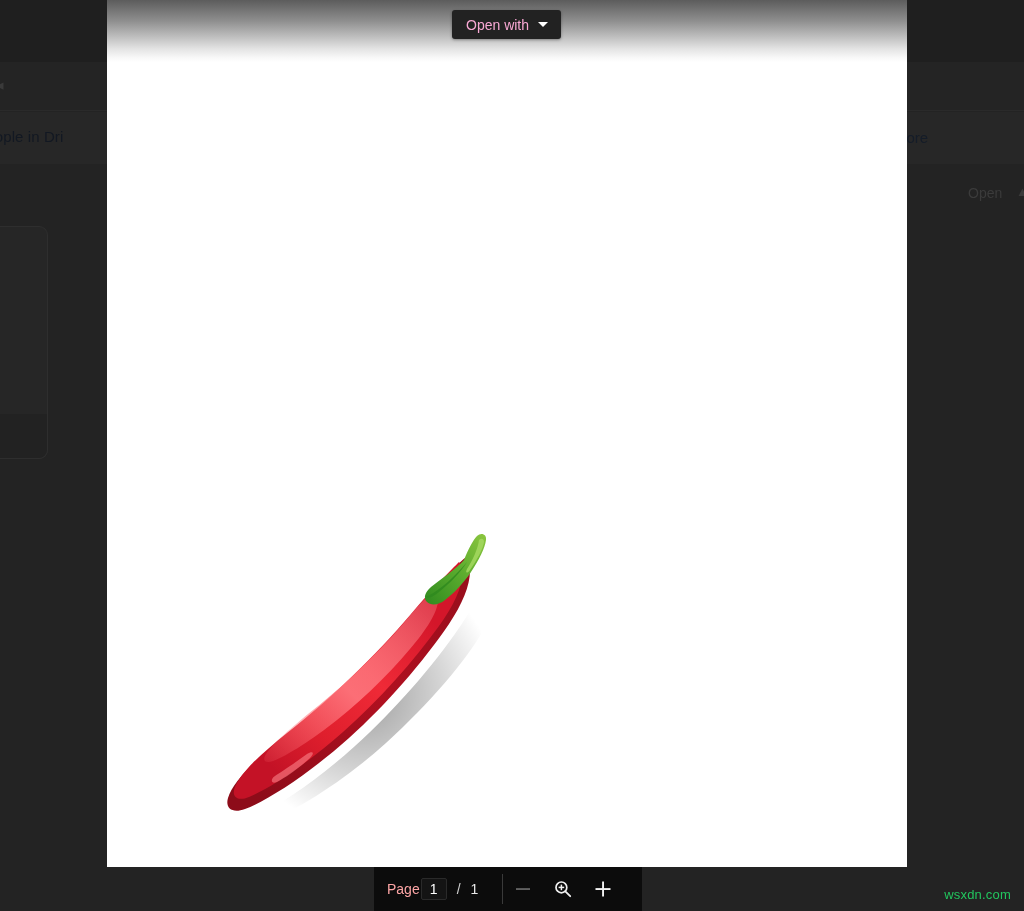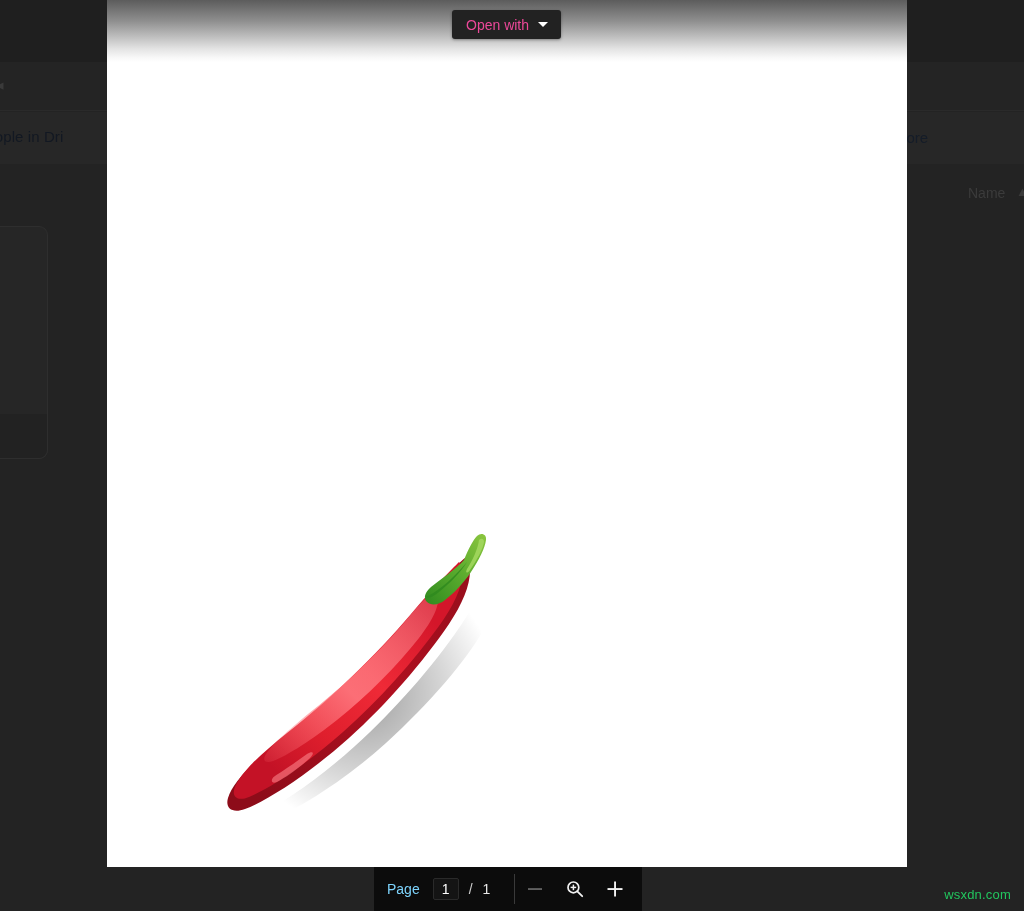--- a/index.html
+++ b/index.html
@@ -117,21 +117,21 @@
   #open-with-button {
     position: absolute;
     left: 452px; top: 10px;
     height: 29px;
     padding: 0 13px 0 14px;
     display: flex;
     align-items: center;
     gap: 9px;
     background: #222222;
     border-radius: 3px;
-    color: #ec4899;
+    color: #f9a8d4;
     font-size: 14px;
     cursor: pointer;
     box-shadow: 0 1px 3px rgba(0,0,0,.35);
     user-select: none;
   }
   #open-with-button .caret {
     width: 0; height: 0;
     border-left: 5px solid transparent;
     border-right: 5px solid transparent;
     border-top: 5px solid #ffffff;
@@ -158,22 +158,22 @@
   }
   .page-group {
     display: flex;
     align-items: center;
     height: 44px;
     padding-left: 13px;
     gap: 0;
   }
   .page-label {
     font-size: 14px;
-    color: #7dd3fc;
-    margin-right: 13px;
+    color: #fca5a5;
+    margin-right: 1px;
   }
   #page-number-input {
     width: 24px;
     text-align: center;
     font-size: 14px;
     color: #ffffff;
     background: #141414;
     border: 1px solid #2a2a2a;
     border-radius: 2px;
     padding: 2px 0;
@@ -228,21 +228,21 @@
 
   <div class="bg-topbar"></div>
   <div class="bg-toolbar-row"></div>
 
   <div class="bg-back-caret">◂</div>
 
   <div class="bg-banner"></div>
   <div class="bg-banner-text">k people in Dri</div>
   <div class="bg-banner-link">more</div>
 
-  <div class="bg-col-name">Name</div>
+  <div class="bg-col-name">Open</div>
   <div class="bg-col-sort">▲</div>
 
   <div class="bg-side-panel"></div>
   <div class="bg-side-panel-foot"></div>
 </div>
 
 <div id="viewer-page">
   <div class="viewer-topshade"></div>
 
   <div id="chili-artwork">

